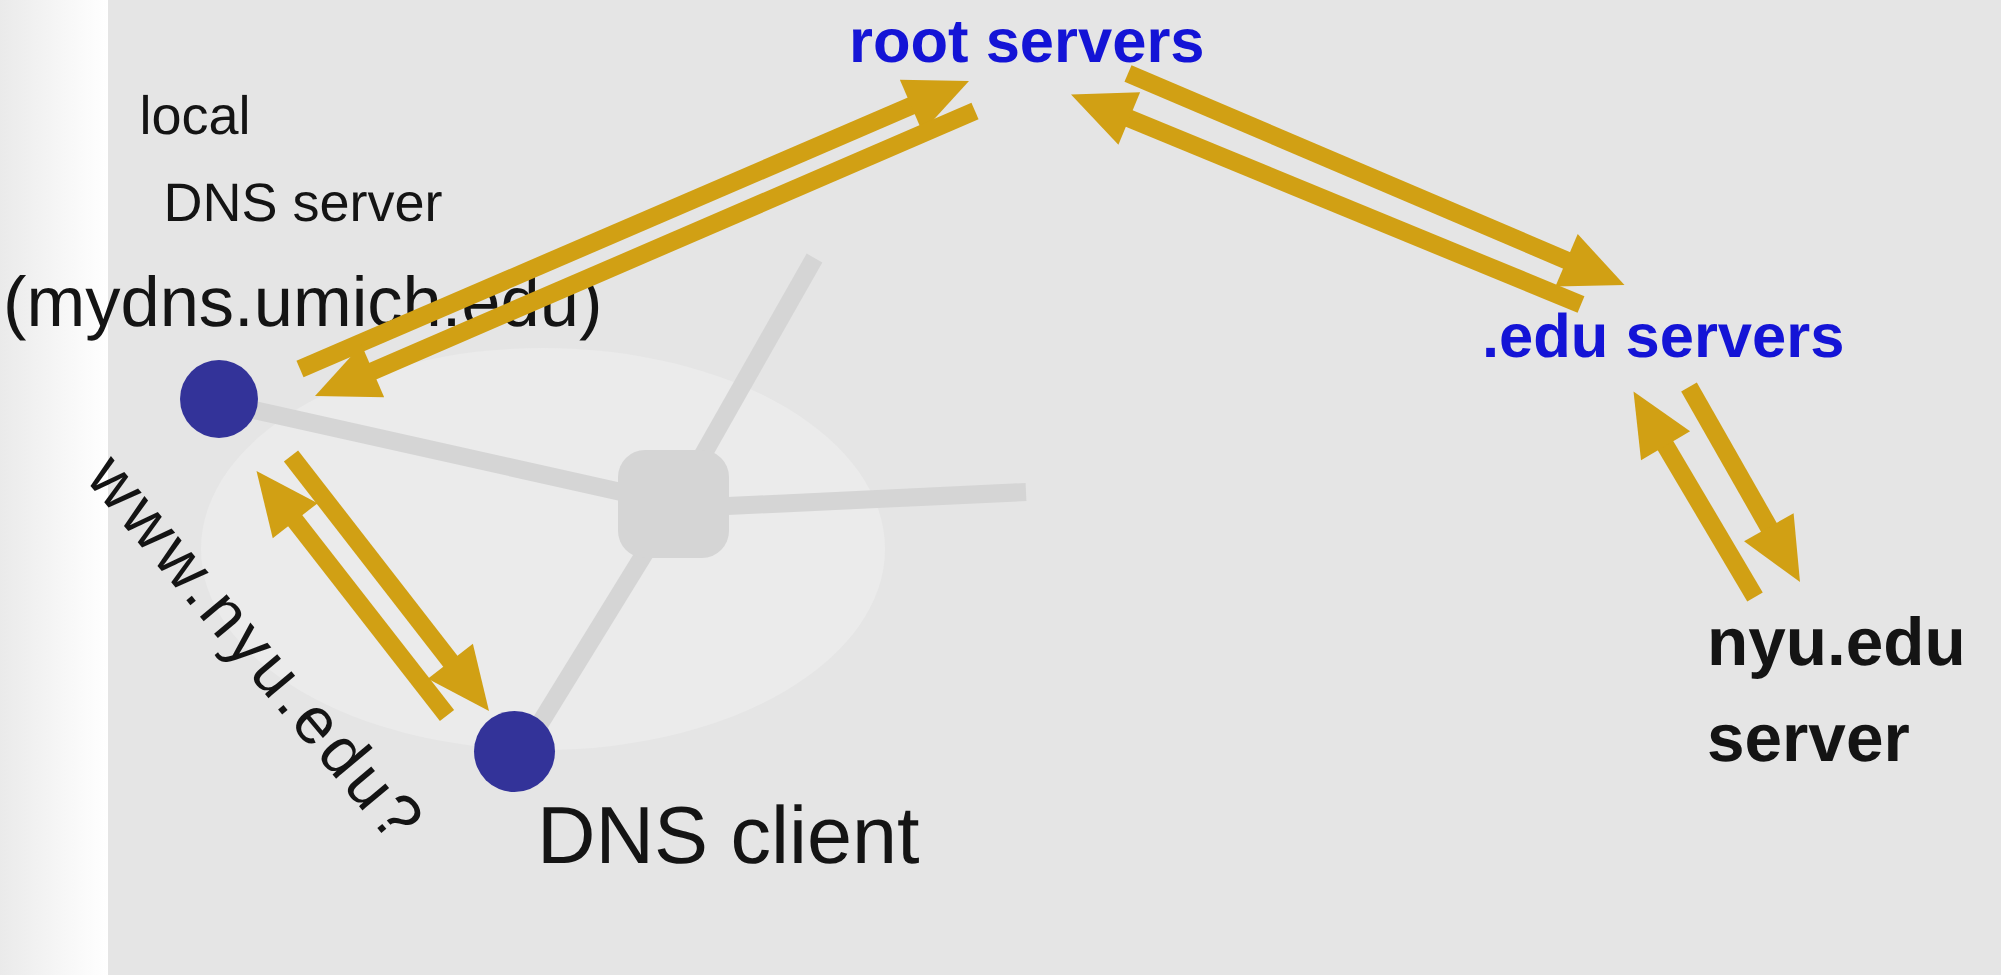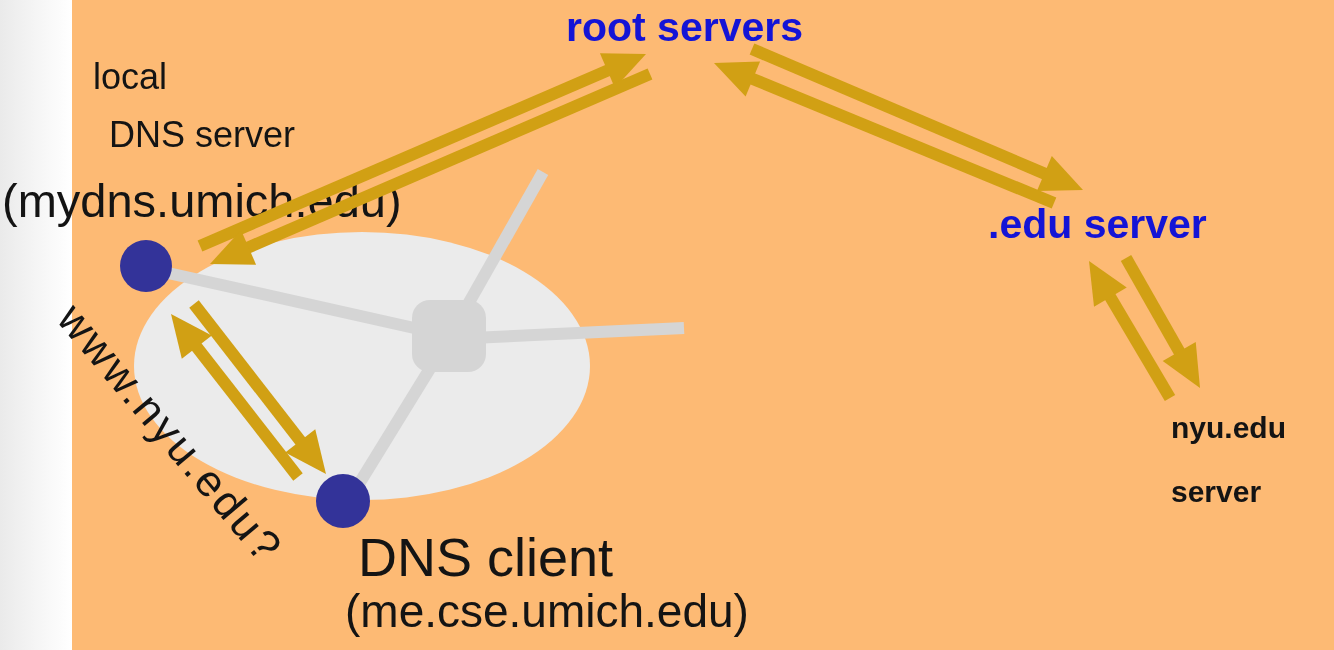--- a/index.html
+++ b/index.html
@@ -1,34 +1,34 @@
 <!DOCTYPE html>
 <html style="--arrow-gold: #d1a014; --tld-label-blue: #1414d6; --node-blue: #333399; --network-fill: #ebebeb; --network-line: #d5d5d5; --text-black: #141414;"><head>
 <meta charset="utf-8">
 <style>
   html,body{margin:0;padding:0;background:#fff;}
   #stage{
     position:relative;
     width:1334px;height:650px;
     overflow:hidden;
-    background:#fdba74;
+    background:#e5e5e5;
     font-family:"Liberation Sans", sans-serif;
   }
   .edge-gradient{
     position:absolute;left:0;top:0;width:72px;height:650px;
     background:linear-gradient(to right,#eaeaea 0%,#f6f6f6 55%,#ffffff 100%);
     z-index:0;
   }
   svg.layer{position:absolute;left:0;top:0;z-index:1;pointer-events:none;}
   svg#overlay-layer{z-index:3;}
   .label{position:absolute;z-index:2;white-space:nowrap;color:var(--text-black);}
   .label-blue{color:var(--tld-label-blue);font-weight:bold;}
   .lbl-root{left:566px;top:4px;font-size:41px;}
   .lbl-edu{left:988px;top:201px;font-size:41px;}
-  .lbl-nyu{left:1171px;top:396px;font-size:30px;font-weight:bold;line-height:64px;}
+  .lbl-nyu{left:1138px;top:396px;font-size:45px;font-weight:bold;line-height:64px;}
   .lbl-local{left:93px;top:48px;font-size:36px;line-height:58px;}
   .lbl-local .indent{padding-left:16px;text-align:right;}
   .lbl-mydns{left:2px;top:173px;font-size:47px;}
   .lbl-client{left:358px;top:526px;font-size:54px;}
   .lbl-mecse{left:345px;top:584px;font-size:46px;}
   .lbl-query{
     left:86px;top:294px;font-size:44px;letter-spacing:3px;
     transform:rotate(50deg);transform-origin:left top;
   }
   .net-fill{fill:var(--network-fill);}
@@ -49,37 +49,36 @@
     <ellipse class="net-fill" cx="362" cy="366" rx="228" ry="134"></ellipse>
     <line class="spoke" x1="450" y1="336" x2="150" y2="269"></line>
     <line class="spoke" x1="450" y1="336" x2="346" y2="505"></line>
     <line class="spoke" x1="450" y1="336" x2="543" y2="172"></line>
     <line class="spoke" x1="450" y1="339" x2="684" y2="328"></line>
     <rect class="hub" x="412" y="300" width="74" height="72" rx="18" ry="18"></rect>
   </svg>
 
   <div class="label label-blue lbl-root">root servers</div>
 
-  <div class="label label-blue lbl-edu">.edu server</div>
+  <div class="label label-blue lbl-edu">.edu servers</div>
 
   <div class="label lbl-nyu">
     <div>nyu.edu</div>
     <div>server</div>
   </div>
 
   <div class="label lbl-local">
     <div>local</div>
     <div class="indent">DNS server</div>
   </div>
 
   <div class="label lbl-mydns">(mydns.umich.edu)</div>
 
   <div class="label lbl-client">DNS client</div>
 
-  <div class="label lbl-mecse">(me.cse.umich.edu)</div>
 
   <div class="label lbl-query">www.nyu.edu?</div>
 
   <svg id="overlay-layer" class="layer" width="1334" height="650" viewBox="0 0 1334 650">
     <g id="arrow-group">
         <line x1="200" y1="246" x2="611.0968218747389" y2="69.02558340818413" class="arrow-shaft"></line>
         <polygon points="646,54 614.9355948288035,88.05881282957088 599.9100114206194,53.155634704309826" class="arrow-head"></polygon>
         <line x1="650" y1="74" x2="244.88636943437524" y2="248.93543138061068" class="arrow-shaft"></line>
         <polygon points="210,264 241.02633453882535,229.9065025982242 256.09090315821464,264.79287203259946" class="arrow-head"></polygon>
         <line x1="752" y1="49" x2="1048.0397939926115" y2="175.1075859605988" class="arrow-shaft"></line>

